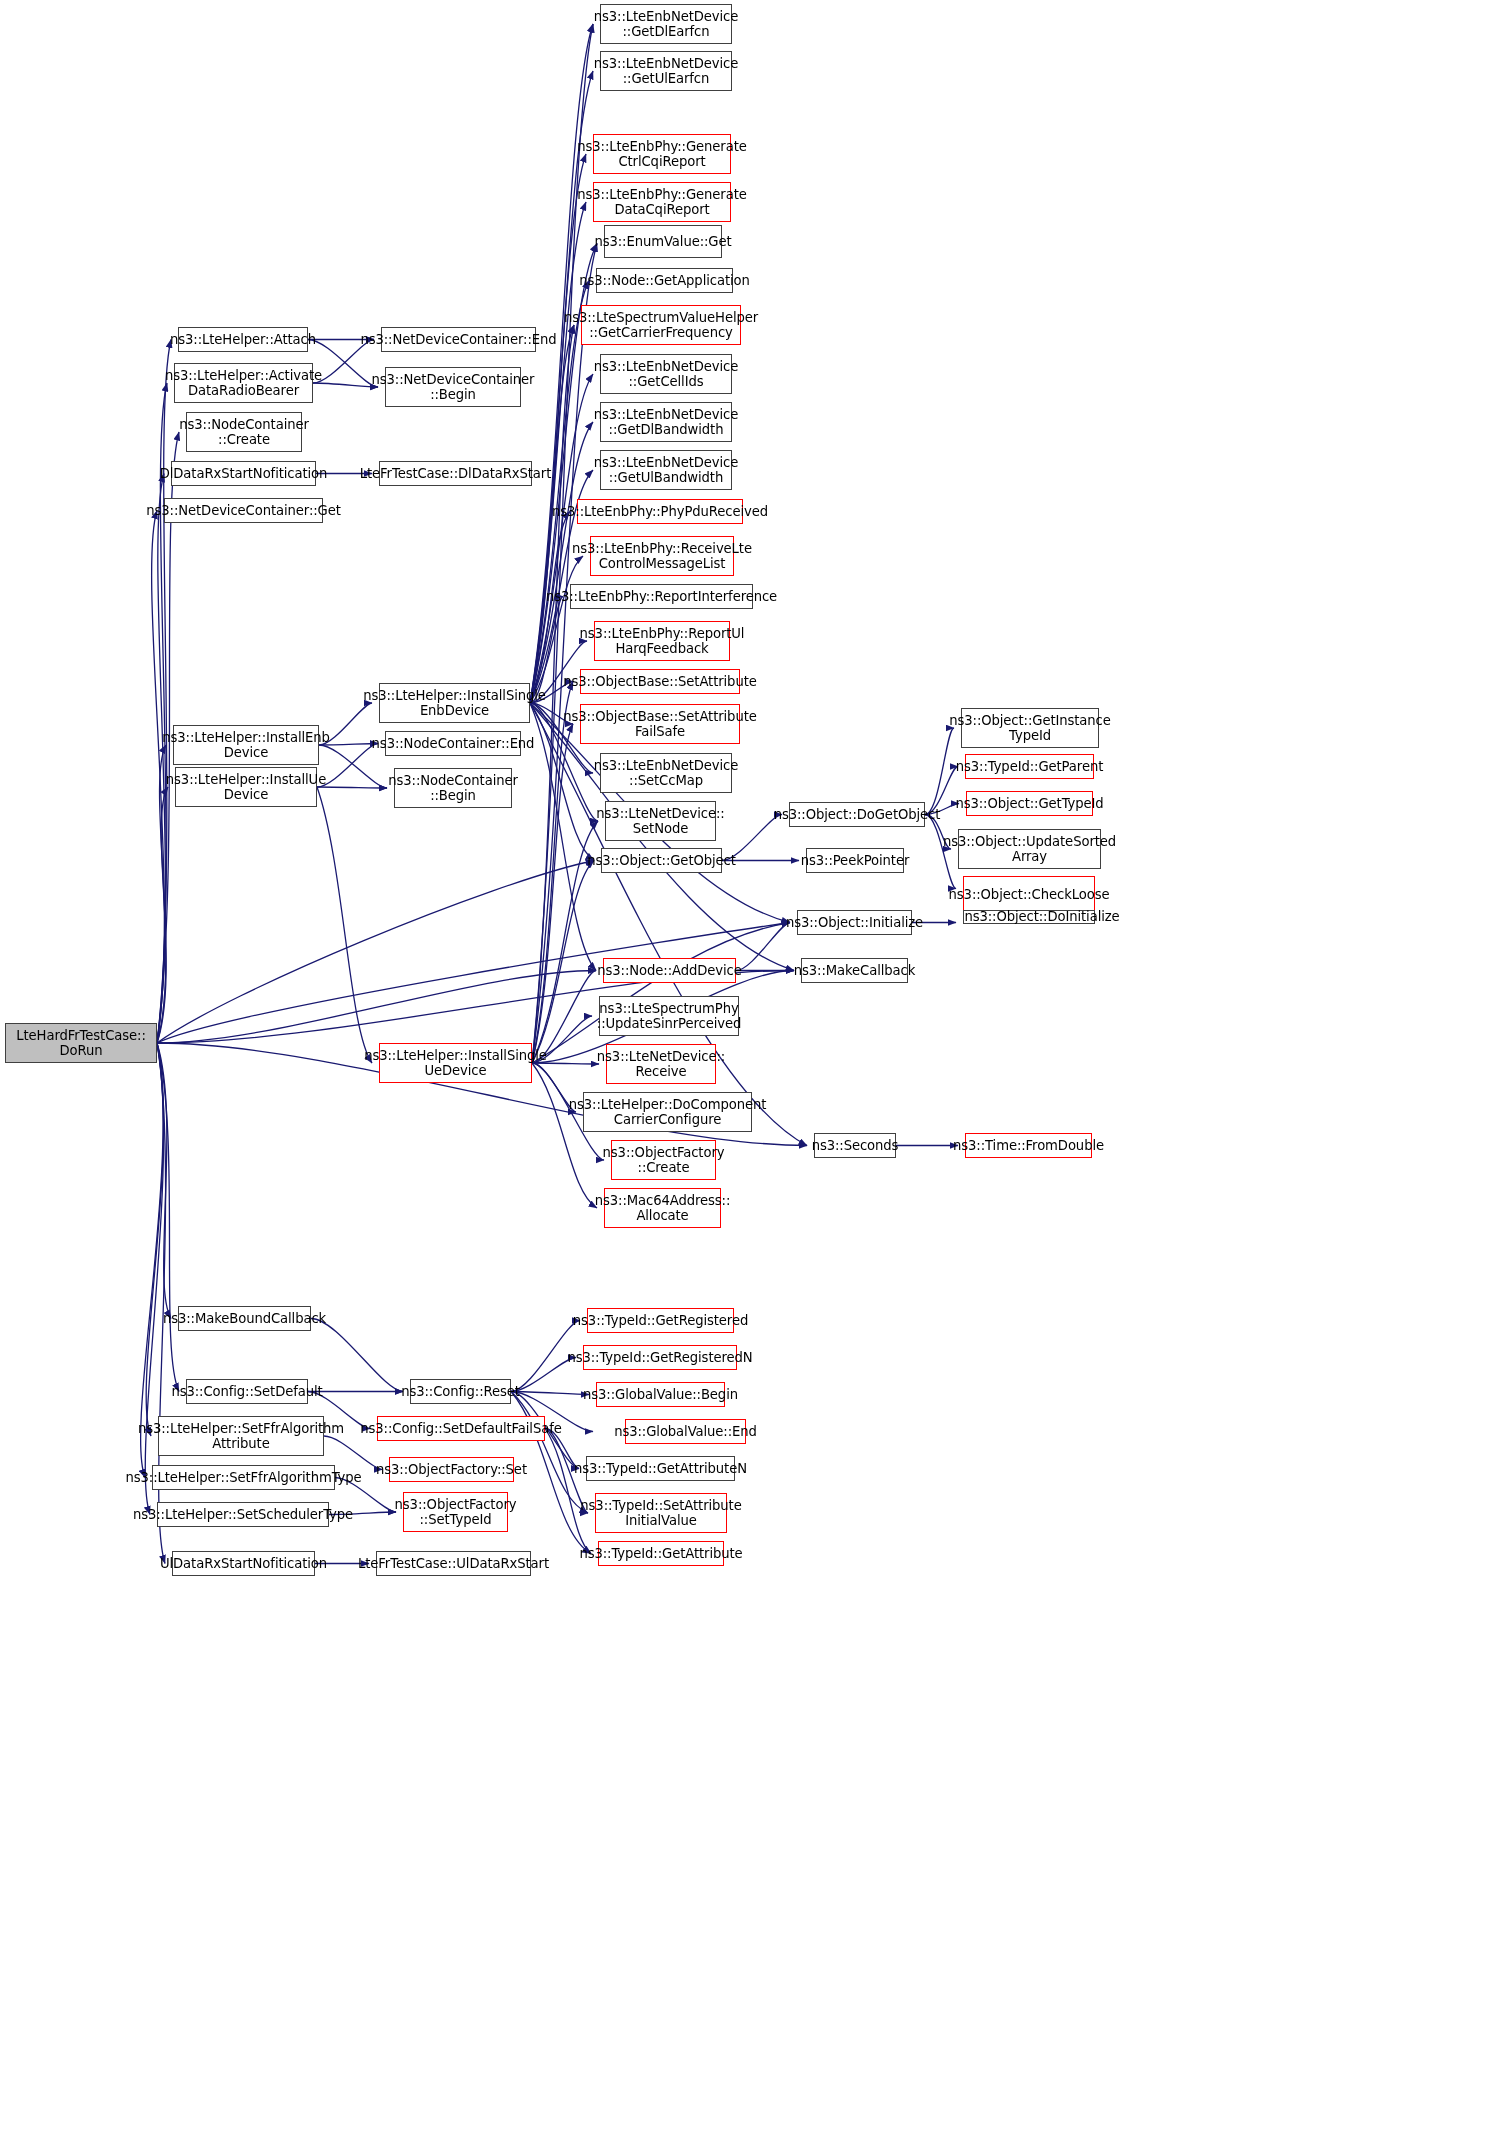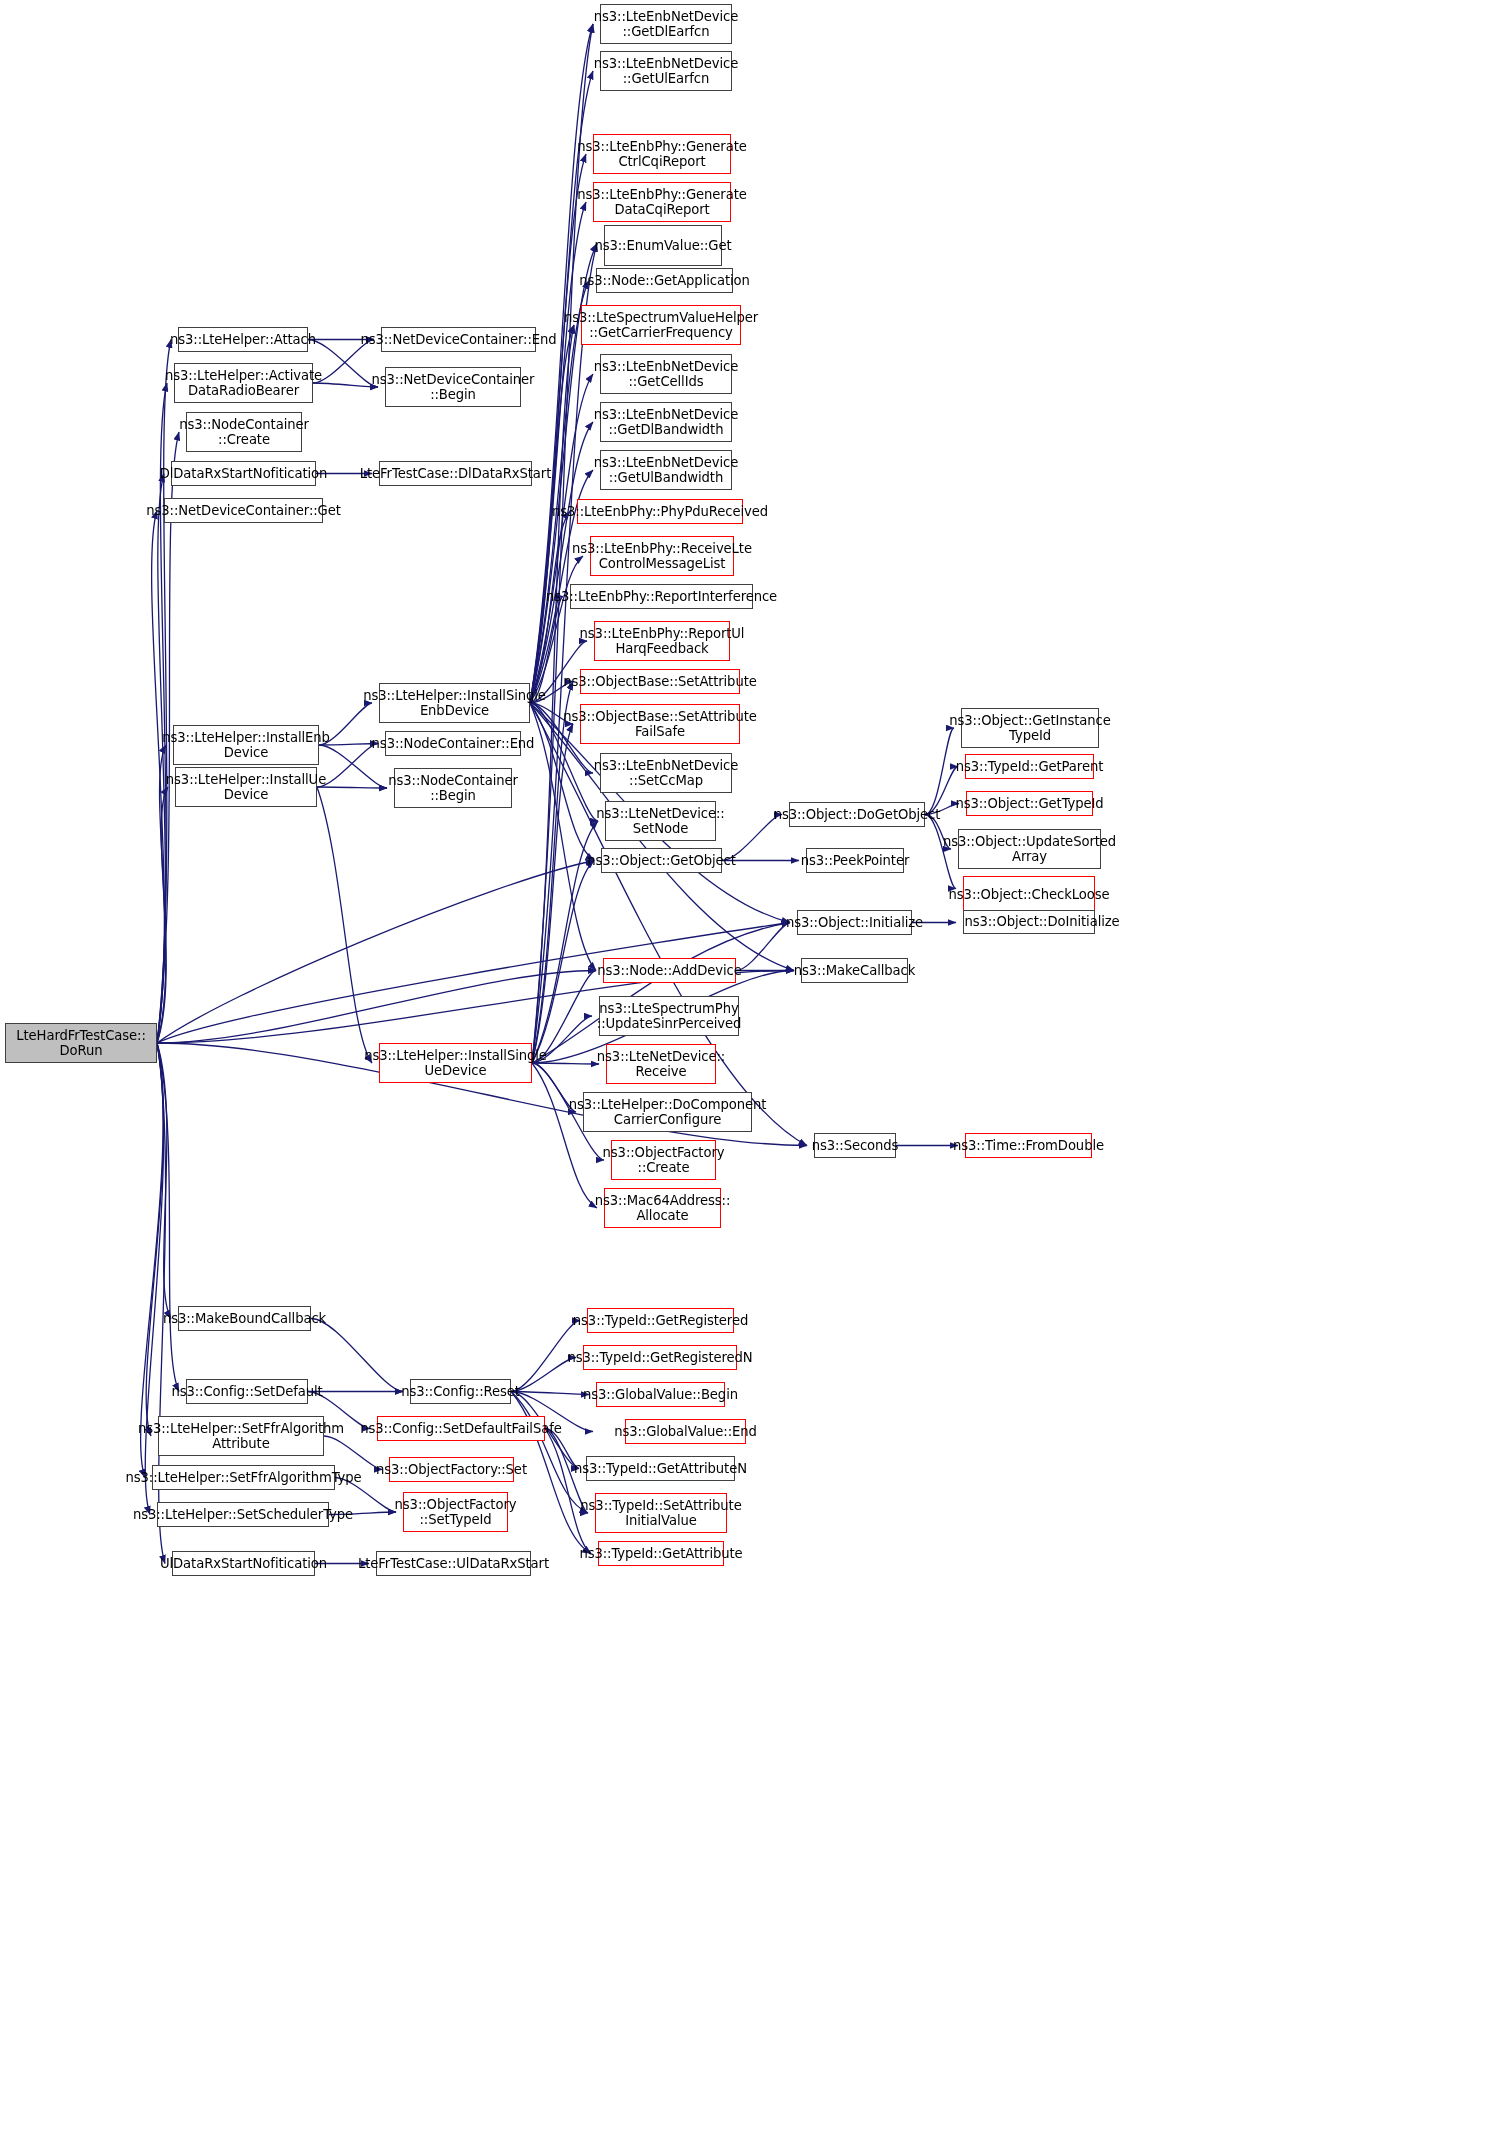--- a/index.html
+++ b/index.html
@@ -181,21 +181,21 @@
       <div class="node red" style="left: 379px; top: 1043px; width: 153px; height: 40px;">ns3::LteHelper::InstallSingle
 UeDevice</div>
       <div class="node" style="left: 600px; top: 4px; width: 132px; height: 40px;">ns3::LteEnbNetDevice
 ::GetDlEarfcn</div>
       <div class="node" style="left: 600px; top: 51px; width: 132px; height: 40px;">ns3::LteEnbNetDevice
 ::GetUlEarfcn</div>
       <div class="node red" style="left: 593px; top: 134px; width: 138px; height: 40px;">ns3::LteEnbPhy::Generate
 CtrlCqiReport</div>
       <div class="node red" style="left: 593px; top: 182px; width: 138px; height: 40px;">ns3::LteEnbPhy::Generate
 DataCqiReport</div>
-      <div class="node" style="left: 604px; top: 225px; width: 118px; height: 41px; text-align: right;">ns3::EnumValue::Get</div>
+      <div class="node" style="left: 604px; top: 225px; width: 118px; height: 33px; text-align: right;">ns3::EnumValue::Get</div>
       <div class="node" style="left: 596px; top: 268px; width: 137px; height: 25px;">ns3::Node::GetApplication</div>
       <div class="node red" style="left: 581px; top: 305px; width: 160px; height: 40px;">ns3::LteSpectrumValueHelper
 ::GetCarrierFrequency</div>
       <div class="node" style="left: 600px; top: 354px; width: 132px; height: 40px;">ns3::LteEnbNetDevice
 ::GetCellIds</div>
       <div class="node" style="left: 600px; top: 402px; width: 132px; height: 40px;">ns3::LteEnbNetDevice
 ::GetDlBandwidth</div>
       <div class="node" style="left: 600px; top: 450px; width: 132px; height: 40px;">ns3::LteEnbNetDevice
 ::GetUlBandwidth</div>
       <div class="node red" style="left: 577px; top: 499px; width: 166px; height: 25px;">ns3::LteEnbPhy::PhyPduReceived</div>
@@ -228,21 +228,21 @@
       <div class="node" style="left: 797px; top: 910px; width: 115px; height: 25px;">ns3::Object::Initialize</div>
       <div class="node" style="left: 801px; top: 958px; width: 107px; height: 25px;">ns3::MakeCallback</div>
       <div class="node" style="left: 814px; top: 1133px; width: 82px; height: 25px;">ns3::Seconds</div>
       <div class="node" style="left: 961px; top: 708px; width: 138px; height: 40px;">ns3::Object::GetInstance
 TypeId</div>
       <div class="node red" style="left: 965px; top: 754px; width: 129px; height: 25px;">ns3::TypeId::GetParent</div>
       <div class="node red" style="left: 966px; top: 791px; width: 127px; height: 25px;">ns3::Object::GetTypeId</div>
       <div class="node" style="left: 958px; top: 829px; width: 143px; height: 40px;">ns3::Object::UpdateSorted
 Array</div>
       <div class="node red" style="left: 963px; top: 876px; width: 132px; height: 37px;">ns3::Object::CheckLoose</div>
-      <div class="node" style="left: 963px; top: 910px; width: 132px; height: 24px; padding-left: 29px;">ns3::Object::DoInitialize</div>
+      <div class="node" style="left: 963px; top: 910px; width: 132px; height: 14px; padding-left: 29px;">ns3::Object::DoInitialize</div>
       <div class="node red" style="left: 965px; top: 1133px; width: 127px; height: 25px;">ns3::Time::FromDouble</div>
       <div class="node" style="left: 178px; top: 1306px; width: 133px; height: 25px;">ns3::MakeBoundCallback</div>
       <div class="node" style="left: 186px; top: 1379px; width: 122px; height: 25px;">ns3::Config::SetDefault</div>
       <div class="node" style="left: 158px; top: 1416px; width: 166px; height: 40px;">ns3::LteHelper::SetFfrAlgorithm
 Attribute</div>
       <div class="node" style="left: 152px; top: 1465px; width: 183px; height: 25px;">ns3::LteHelper::SetFfrAlgorithmType</div>
       <div class="node" style="left: 157px; top: 1502px; width: 172px; height: 25px;">ns3::LteHelper::SetSchedulerType</div>
       <div class="node" style="left: 172px; top: 1551px; width: 143px; height: 25px;">UlDataRxStartNofitication</div>
       <div class="node" style="left: 410px; top: 1379px; width: 101px; height: 25px;">ns3::Config::Reset</div>
       <div class="node red" style="left: 377px; top: 1416px; width: 168px; height: 25px;">ns3::Config::SetDefaultFailSafe</div>

